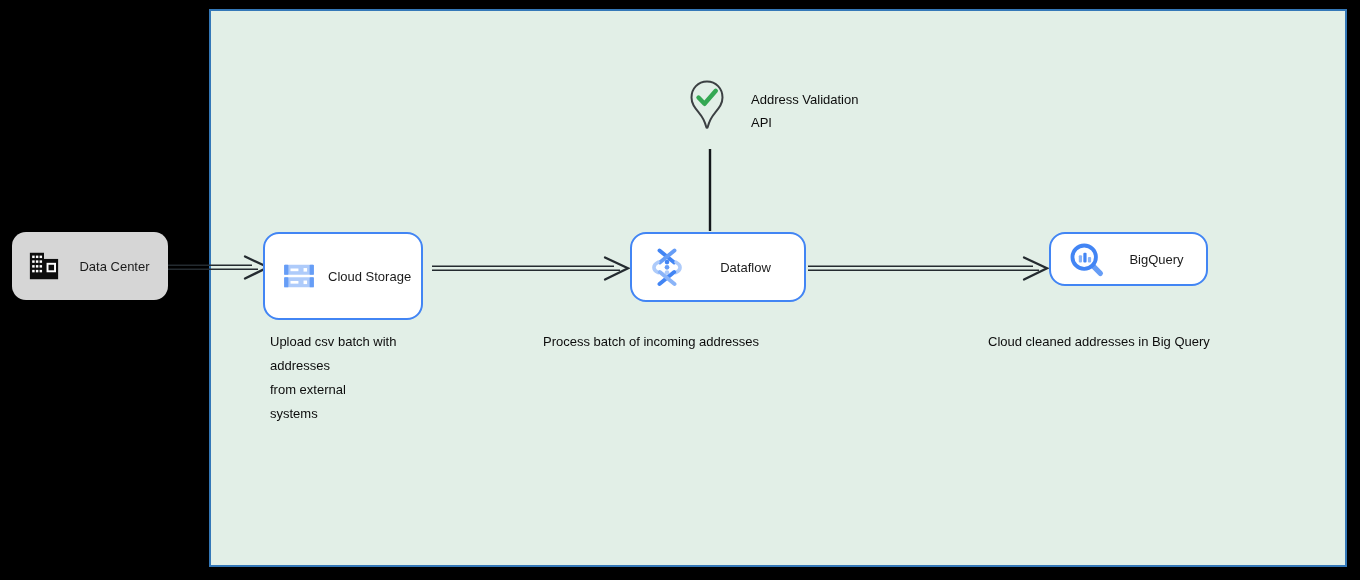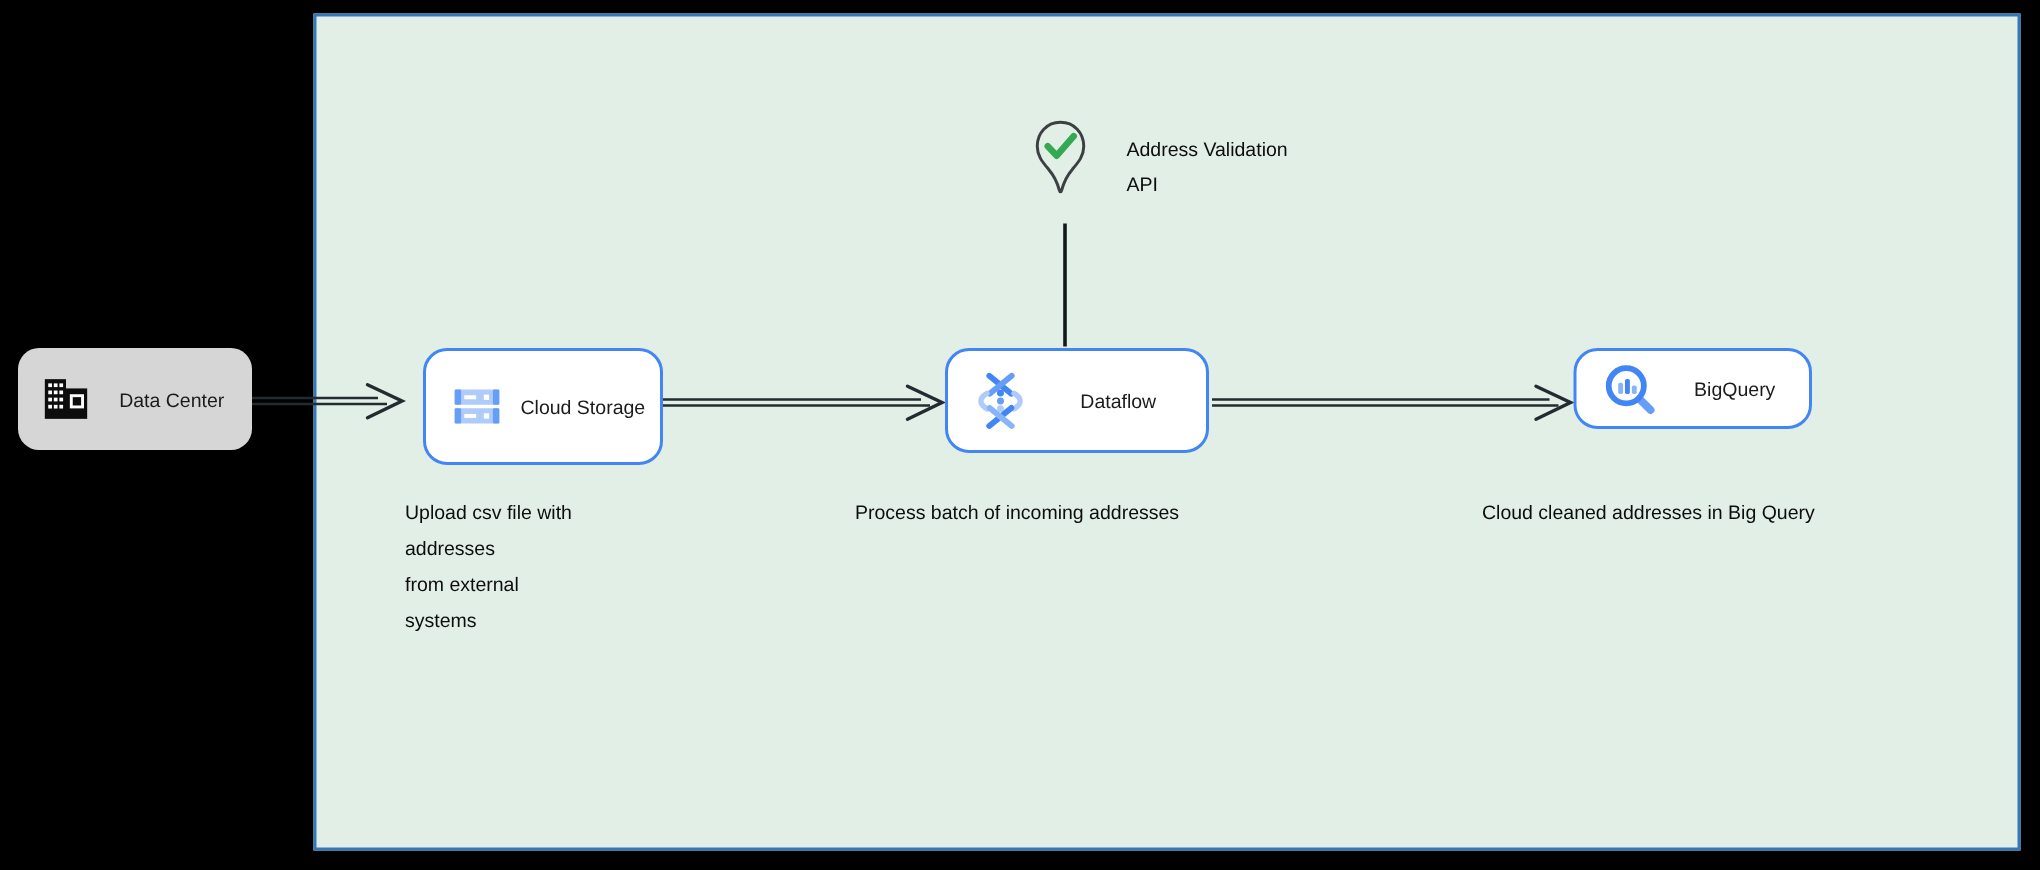--- a/index.html
+++ b/index.html
@@ -28,32 +28,32 @@
     border:2.5px solid var(--node-border,#4285f4);
     border-radius:16px;
   }
   .dc{
     background:var(--data-center-fill,#d6d6d6);
     border-radius:14px;
   }
   .nlabel{
     font-size:13px;color:#1b1b1b;flex:1;text-align:center;white-space:nowrap;
   }
-  #node-cloud-storage{left:282px;top:232px;width:160px;height:78px}
+  #node-cloud-storage{left:263px;top:232px;width:160px;height:88px}
   #node-dataflow{left:630px;top:232px;width:176px;height:70px}
   #node-bigquery{left:1049px;top:232px;width:159px;height:54px}
   #node-data-center{left:12px;top:232px;width:156px;height:68px}
 
   .caption{
     position:absolute;z-index:3;color:#0d0d0d;font-size:13px;line-height:24px;
     white-space:pre-line;
   }
   #cap-process,#cap-store{white-space:nowrap}
   #cap-upload{left:270px;top:330px;width:220px}
-  #cap-process{left:570px;top:330px}
+  #cap-process{left:543px;top:330px}
   #cap-store{left:988px;top:330px}
 
   .pin-wrap{position:absolute;left:687px;top:79px;z-index:3;width:40px;height:55px}
   #av-label{left:751px;top:88px;line-height:23px}
 
   .icon-svg{display:block;flex:none}
 
   
   .ib{fill:var(--icon-blue,#4285f4)}
   .ibm{fill:var(--icon-blue-mid,#669df6)}
@@ -167,18 +167,18 @@
 
 <div class="pin-wrap">
   <svg width="40" height="55" viewBox="0 0 40 55">
     <path class="pin-outline" d="M20,2.5 C11,2.5 4.5,9.5 4.5,18.5 C4.5,25 8,29 12,33.8 C15,37.3 17.6,41.5 19.2,47.8 C19.5,49.2 20.5,49.2 20.8,47.8 C22.4,41.5 25,37.3 28,33.8 C32,29 35.5,25 35.5,18.5 C35.5,9.5 29,2.5 20,2.5 Z"></path>
     <path class="check" d="M11.5,18.5 L17.5,24.8 L28.8,11.8"></path>
   </svg>
 </div>
 <div class="caption" id="av-label">Address Validation
 API</div>
 
-<div class="caption" id="cap-upload">Upload csv file with
+<div class="caption" id="cap-upload">Upload csv batch with
 addresses
 from external
 systems</div>
 <div class="caption" id="cap-process">Process batch of incoming addresses</div>
 <div class="caption" id="cap-store">Cloud cleaned addresses in Big Query</div>
 
 </body></html>

